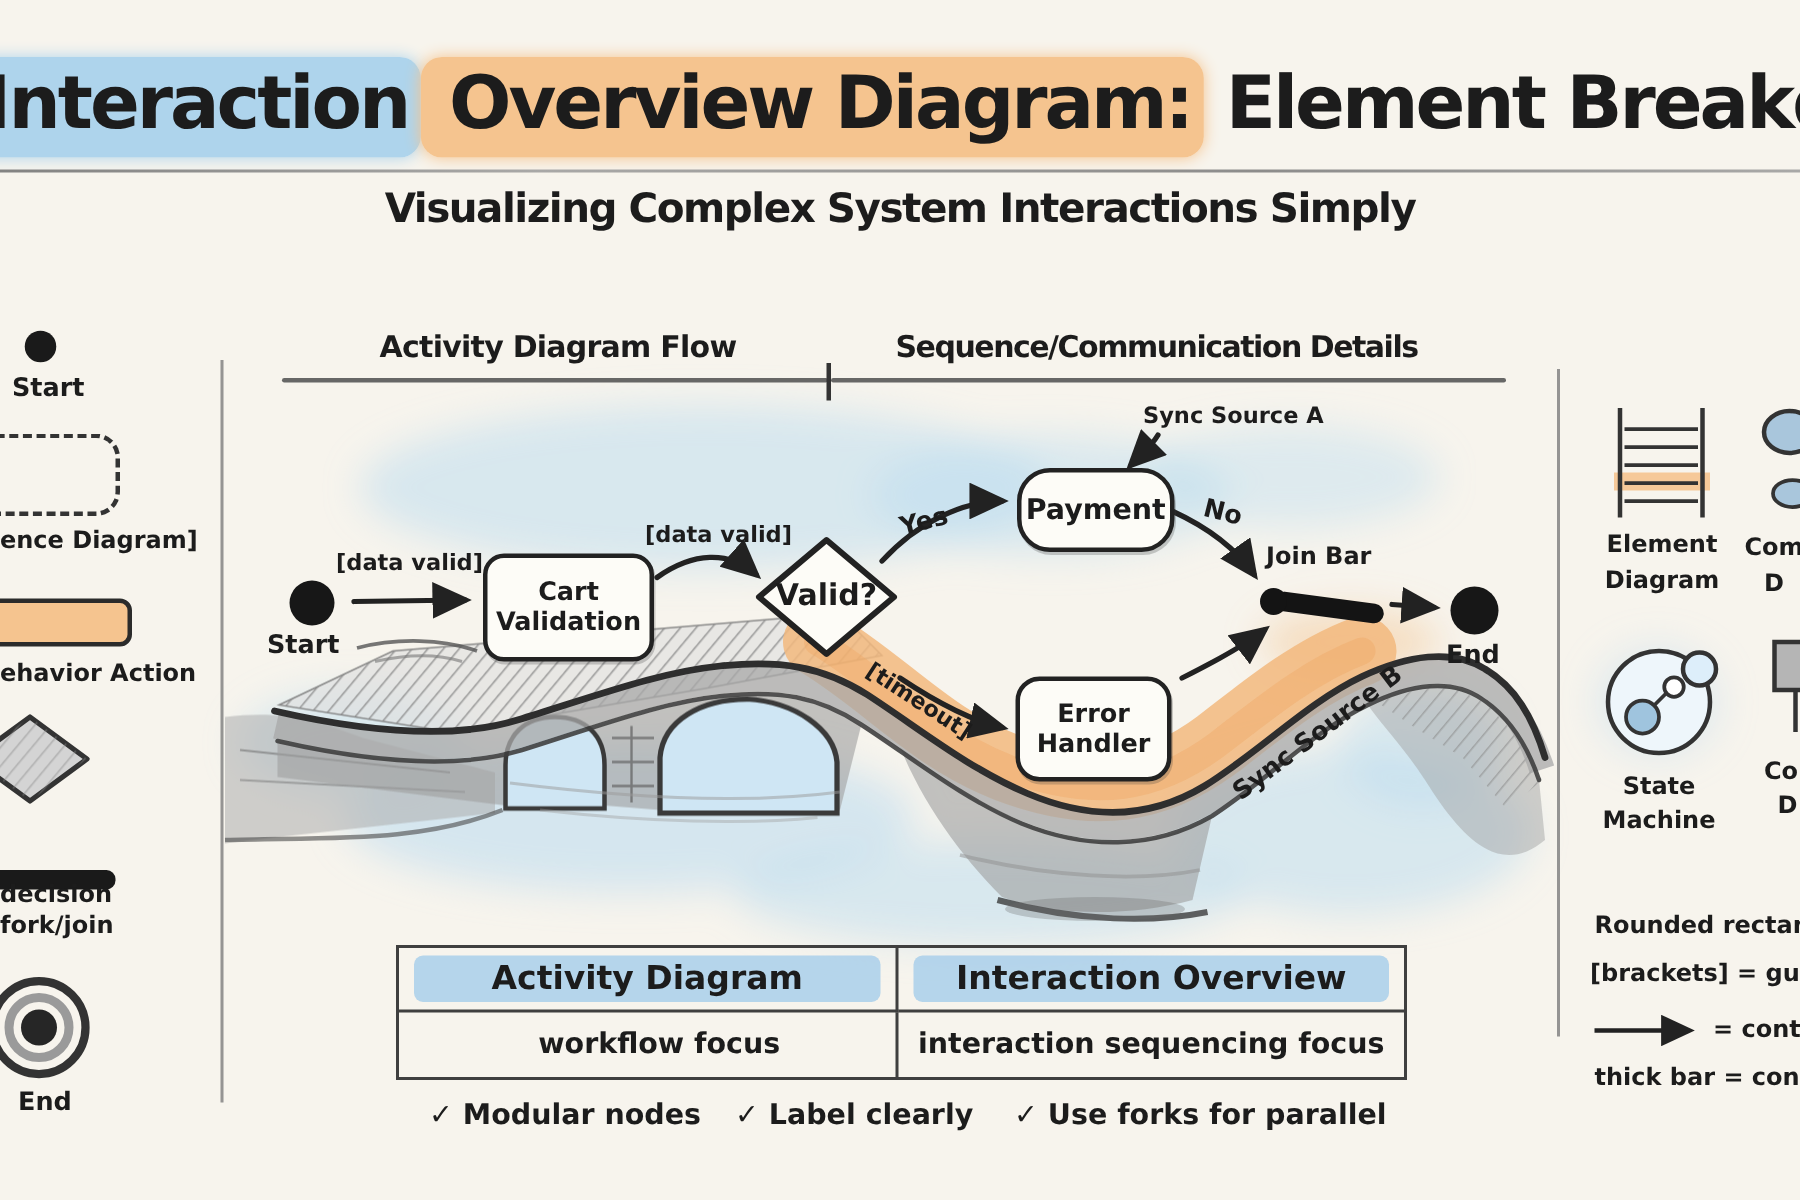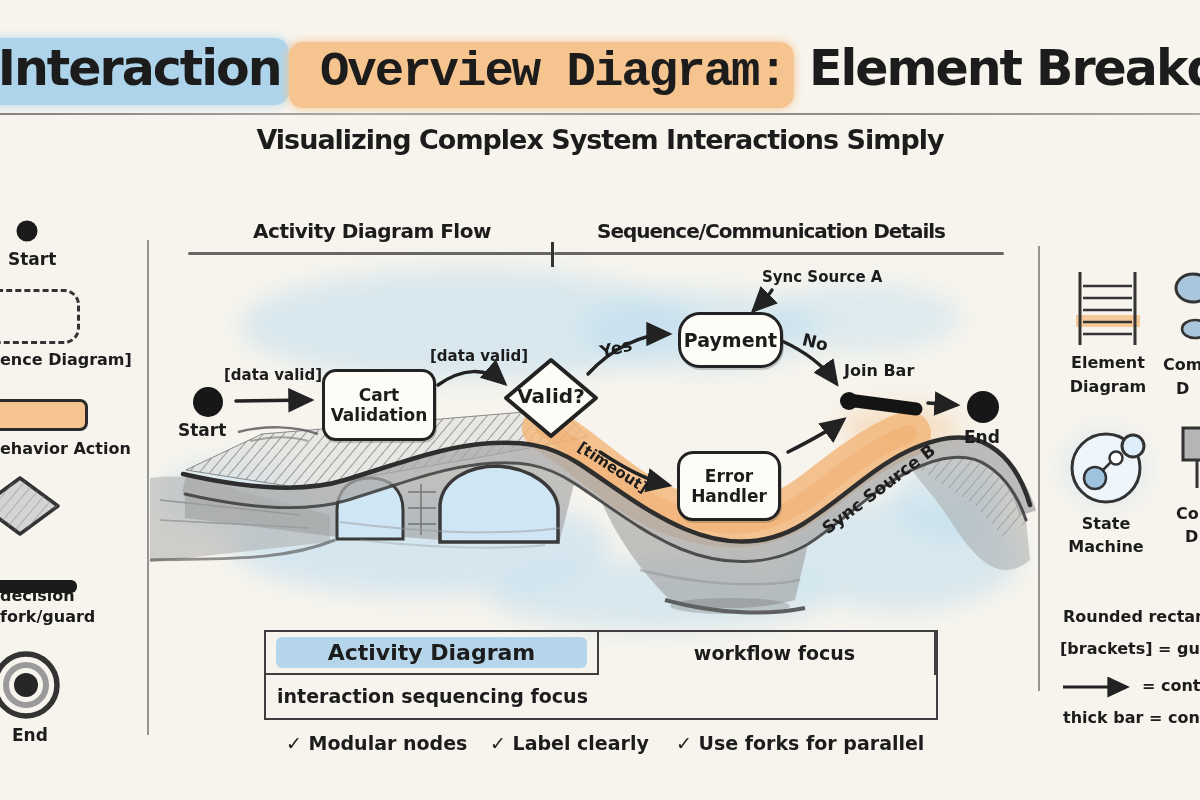--- a/index.html
+++ b/index.html
@@ -16,21 +16,21 @@
   }
   .abs{position:absolute;}
   .lbl{font-weight:700;color:var(--ink);white-space:nowrap;line-height:1.05;}
   .ctr{text-align:center;}
   
   .title{
     top:40px;left:50%;transform:translateX(-50.4%);
     font-size:49px;font-weight:700;letter-spacing:-2px;white-space:nowrap;
   }
   .title .hl-blue{background:var(--blue-highlight);border-radius:14px;padding:2px 8px 8px 8px;box-shadow:0 0 10px var(--blue-highlight);}
-  .title .hl-orange{background:var(--orange-highlight);border-radius:14px;padding:2px 8px 8px 4px;box-shadow:0 0 10px var(--orange-highlight);font-family:Liberation Mono, monospace;}
+  .title .hl-orange{background:var(--orange-highlight);border-radius:14px;padding:2px 8px 8px 4px;box-shadow:0 0 10px var(--orange-highlight);}
   .title-rule{top:113px;left:0;width:1200px;height:2px;background:linear-gradient(90deg,#6f6f6f,#9b9b9b 30%,#7a7a7a 70%,#9b9b9b);opacity:.85;}
   .subtitle{top:124px;left:0;width:1200px;text-align:center;font-size:27px;font-weight:700;letter-spacing:-1px;}
   
   .col-header{font-size:20px;font-weight:700;letter-spacing:-0.5px;}
   .hline{height:2.5px;background:#4e4e4e;opacity:.85;border-radius:2px;}
   .vline{width:2px;background:#7c7c7c;opacity:.8;}
   
   .node{
     background:#fdfcf7;border:3.5px solid #222;border-radius:14px;
     display:flex;flex-direction:column;align-items:center;justify-content:center;
@@ -200,21 +200,21 @@
 <div class="abs" style="left:551px;top:242px;width:2.5px;height:25px;background:#333;"></div>
 <div class="abs vline" style="left:147px;top:240px;height:495px;"></div>
 <div class="abs vline" style="left:1038px;top:246px;height:445px;"></div>
 
 <div class="abs lbl" style="left:8px;top:251px;font-size:17px;">Start</div>
 <div class="abs dashed-box" style="left:-28px;top:289px;width:102px;height:49px;"></div>
 <div class="abs lbl" style="left:0px;top:352px;font-size:16px;">ence Diagram]</div>
 <div class="abs legend-bar-orange" style="left:-28px;top:399px;width:110px;height:26px;"></div>
 <div class="abs lbl" style="left:0px;top:441px;font-size:16px;">ehavior Action</div>
 <div class="abs lbl" style="left:0px;top:555px;font-size:16px;margin-top:33px;">decision</div>
-<div class="abs lbl" style="left:0px;top:609px;font-size:16px;">fork/guard</div>
+<div class="abs lbl" style="left:0px;top:609px;font-size:16px;">fork/join</div>
 <div class="abs lbl" style="left:12px;top:727px;font-size:17px;">End</div>
 
 <div class="abs lbl" style="left:178px;top:422px;font-size:17px;">Start</div>
 <div class="abs guard" style="left:224px;top:366px;">[data valid]</div>
 
 <div class="abs node" style="left:322px;top:369px;width:108px;height:66px;font-size:17px;">
   <span>Cart</span>
   <span>Validation</span>
 </div>
 
@@ -248,20 +248,24 @@
 <div class="abs lbl ctr" style="left:1056px;top:516px;width:100px;font-size:16px;">State</div>
 <div class="abs lbl ctr" style="left:1056px;top:539px;width:100px;font-size:16px;">Machine</div>
 <div class="abs lbl" style="left:1176px;top:506px;font-size:16px;">Co</div>
 <div class="abs lbl" style="left:1185px;top:529px;font-size:16px;">D</div>
 
 <div class="abs table" style="left:264px;top:630px;width:670px;height:86px;display:grid;grid-template-columns:333px 1fr;grid-template-rows:43px 1fr;">
   <div class="cell" style="border-right:2px solid #3f3f3f;border-bottom:2px solid #3f3f3f;">
     <div class="wash"></div>
     <span class="lbl" style="font-size:22px;position:relative;">Activity Diagram</span>
   </div>
+  <div class="cell" style="border-bottom:2px solid #3f3f3f;">
+    <div class="wash"></div>
+    <span class="lbl" style="font-size:22px;position:relative;">Interaction Overview</span>
+  </div>
   <div class="cell" style="border-right:2px solid #3f3f3f;margin-left:16px;">
     <span class="lbl" style="font-size:19px;">workflow focus</span>
   </div>
   <div class="cell">
     <span class="lbl" style="font-size:19px;">interaction sequencing focus</span>
   </div>
 </div>
 
 <div class="abs check" style="left:286px;top:732px;">
   <span>✓</span>

